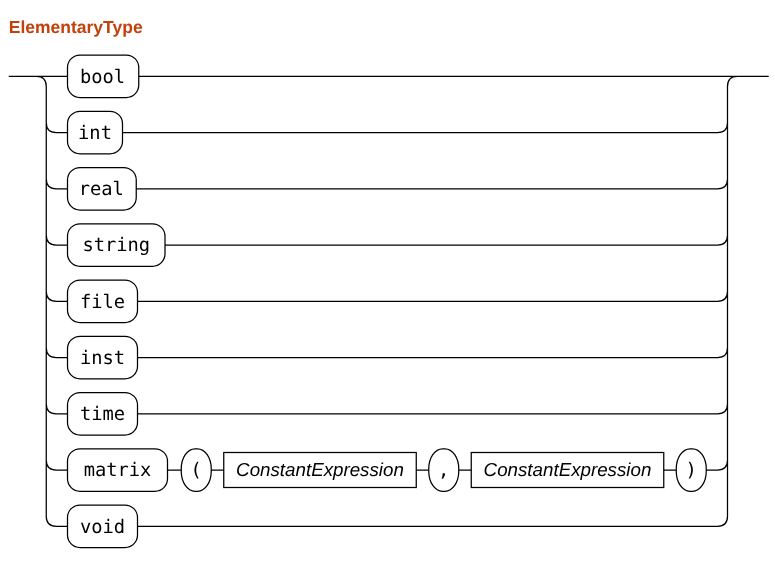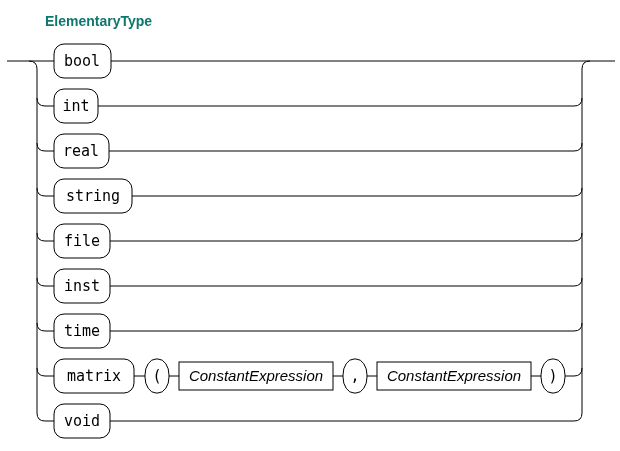--- a/index.html
+++ b/index.html
@@ -14,23 +14,22 @@
     background: #ffffff;
     overflow: hidden;
   }
   .diagram-title {
     position: absolute;
     left: 7px;
     top: 13px;
     font-family: "Liberation Sans", sans-serif;
     font-size: 14px;
     font-weight: bold;
-    color: #0f766e;
+    color: #c2410c;
     white-space: nowrap;
-    margin-left: 38px;
   }
   svg {
     position: absolute;
     left: 0;
     top: 0;
   }
   .rail {
     fill: none;
     stroke: #000000;
     stroke-width: 1;

